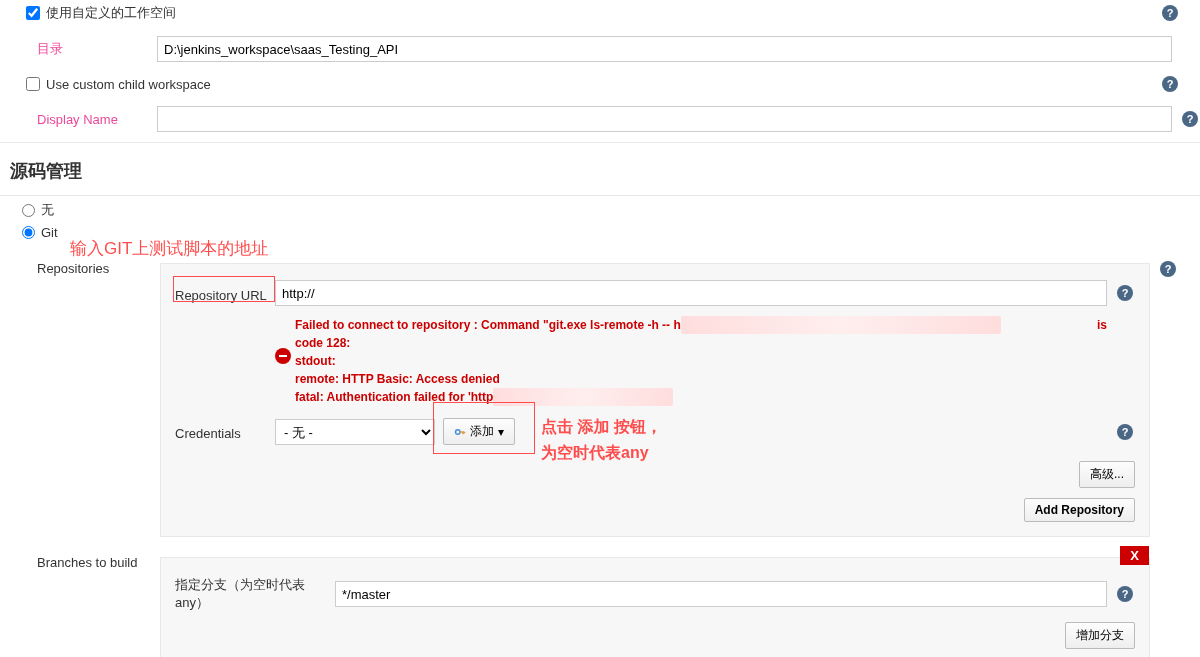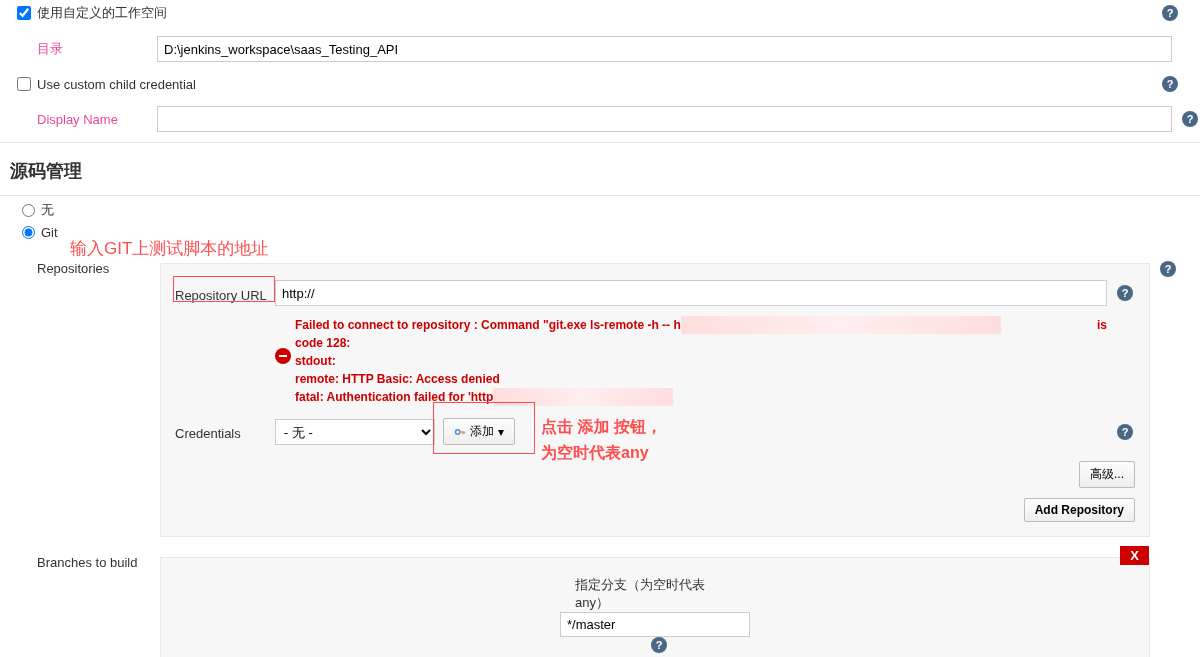--- a/index.html
+++ b/index.html
@@ -6,21 +6,21 @@
 body { font-family: Arial, "Microsoft YaHei", sans-serif; font-size: 13px; color: #333; background: #fff; padding: 0; }
 .container { width: 1200px; position: relative; }
 
 .row { display: flex; align-items: center; padding: 4px 0; position: relative; }
 .row-indent-2 { padding-left: 37px; }
 .row-gap { margin-top: 6px; margin-bottom: 6px; }
 
 .label-col { width: 120px; padding-right: 10px; color: #ec4899; }
 .input-field { flex: 1; border: 1px solid #ccc; padding: 4px 6px; font-size: 13px; height: 26px; background: #fff; }
 
-.check-row { display: flex; align-items: center; padding: 4px 22px 4px 17px; }
+.check-row { display: flex; align-items: center; padding: 4px 22px 4px 26px; }
 .check-row input[type="checkbox"] { margin-right: 6px; width: 14px; height: 14px; }
 .check-row label { color: #333; }
 
 .help-icon { width: 16px; height: 16px; border-radius: 50%; background: #4a6785; color: #fff; font-size: 11px; font-weight: bold; display: inline-flex; align-items: center; justify-content: center; cursor: pointer; margin-left: 8px; flex-shrink: 0; }
 
 .section-title { font-size: 18px; font-weight: bold; padding: 14px 10px 10px; }
 .hr { border: none; border-top: 1px solid #e8e8e8; margin: 2px 0; }
 
 .radio-row { padding: 3px 22px; display: flex; align-items: center; }
 .radio-row input[type="radio"] { margin-right: 6px; }
@@ -39,21 +39,21 @@
 .btn { border: 1px solid #bbb; background: linear-gradient(#fdfdfd,#eee); padding: 4px 10px; font-size: 12px; cursor: pointer; border-radius: 2px; display: inline-flex; align-items: center; justify-content: space-between; }
 .btn .caret { margin-left: 4px; }
 .key-icon { width: 12px; height: 12px; margin-right: 4px; display: inline-block; }
 .key-icon svg { width: 12px; height: 12px; }
 .btn-container-right { text-align: right; margin-top: 10px; }
 
 .delete-badge { position: absolute; right: 0; top: -12px; background: #cc0000; color: #fff; font-weight: bold; padding: 2px 10px; cursor: pointer; font-size: 13px; }
 
 .annotation { color: #ff4d4d; position: absolute; font-size: 16px; pointer-events: none; z-index: 10; }
 .red-box { border: 1px solid #ff4d4d; position: absolute; pointer-events: none; z-index: 9; }
-.branches-row { display: flex; align-items: center; flex-direction: column; }
+.branches-row { display: flex; align-items: center; }
 .branches-label { width: 160px; }
 
 .outer-row { display: flex; padding: 4px 22px 4px 37px; position: relative; align-items: flex-start; }
 .outer-label { width: 123px; padding-top: 4px; }
 .outer-content { flex: 1; }
 
 .redact { background: linear-gradient(90deg, #fdd 0%, #fee 50%, #fdd 100%); color: transparent; border-radius: 2px; }
 .help-col { width: 28px; display: flex; align-items: center; justify-content: center; }
 .spacer-right { width: 28px; flex-shrink:0; }
 </style>
@@ -72,21 +72,21 @@
 
   <div class="row row-indent-2 row-gap">
     <div class="label-col">目录</div>
     <input class="input-field" value="D:\jenkins_workspace\saas_Testing_API" style="">
     <div class="spacer-right"></div>
   </div>
 
   <div class="check-row" style="justify-content: space-between;">
     <div style="display:flex; align-items:center;">
       <input type="checkbox" style="">
-      <label>Use custom child credential</label>
+      <label>Use custom child workspace</label>
     </div>
     <span class="help-icon">?</span>
   </div>
 
   <div class="row row-indent-2 row-gap">
     <div class="label-col">Display Name</div>
     <input class="input-field" value="" style="">
     <div class="help-col">
         <span class="help-icon">?</span>
       </div>

